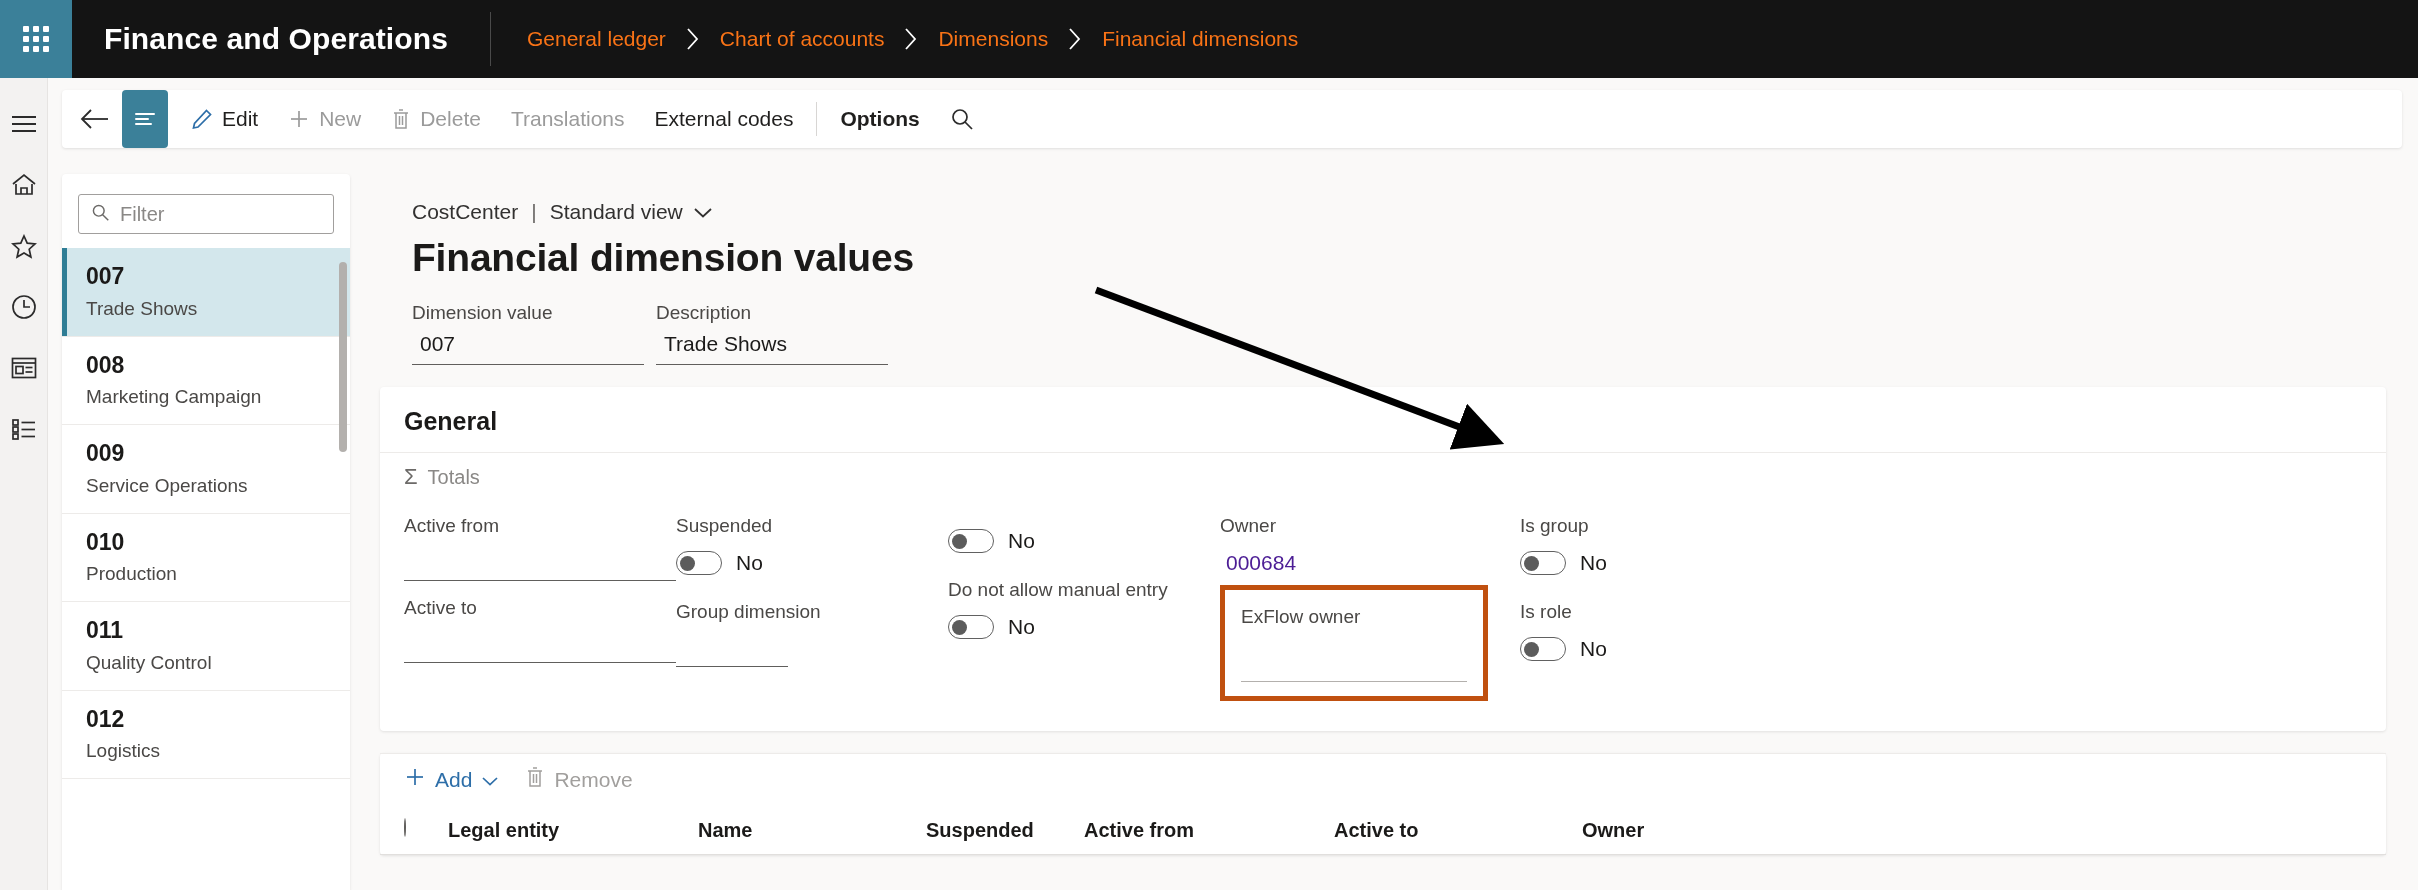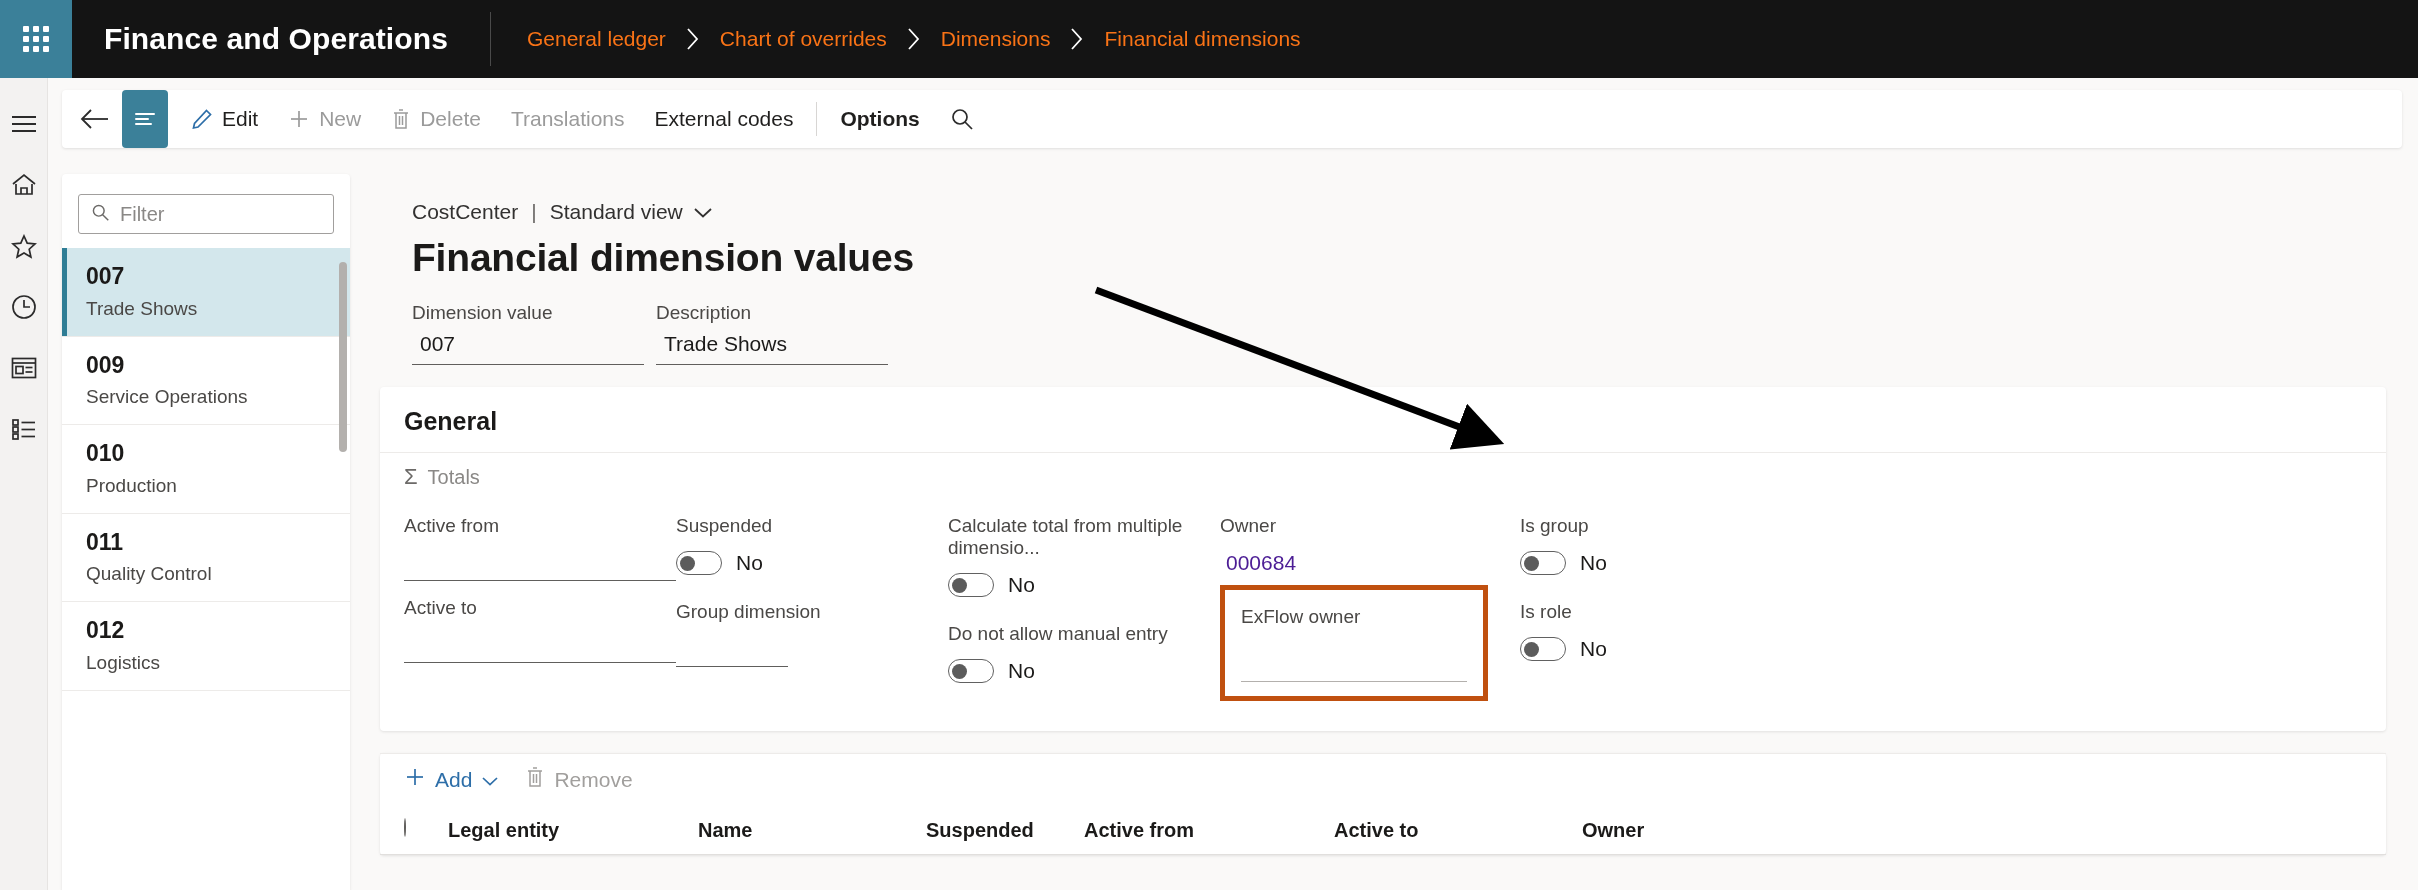--- a/index.html
+++ b/index.html
@@ -195,21 +195,21 @@
   </div>
   <div class="app-title">Finance and Operations</div>
   <div class="tb-sep"></div>
   <div class="crumbs">
     <span class="crumb">General ledger</span>
     <span class="crumb-sep">
       <svg width="14" height="24" viewBox="0 0 14 24">
           <path d="M2 2 L11 12 L2 22" stroke="#ffffff" stroke-width="1.8" fill="none"></path>
         </svg>
     </span>
-    <span class="crumb">Chart of overrides</span>
+    <span class="crumb">Chart of accounts</span>
     <span class="crumb-sep">
       <svg width="14" height="24" viewBox="0 0 14 24">
           <path d="M2 2 L11 12 L2 22" stroke="#ffffff" stroke-width="1.8" fill="none"></path>
         </svg>
     </span>
     <span class="crumb">Dimensions</span>
     <span class="crumb-sep">
       <svg width="14" height="24" viewBox="0 0 14 24">
           <path d="M2 2 L11 12 L2 22" stroke="#ffffff" stroke-width="1.8" fill="none"></path>
         </svg>
@@ -350,20 +350,24 @@
       </span>
       <span class="ph">Filter</span>
     </div>
 
     <div class="list">
       <div class="list-item selected">
         <div class="li-code">007</div>
         <div class="li-name">Trade Shows</div>
       </div>
       <div class="list-item">
+        <div class="li-code">008</div>
+        <div class="li-name">Marketing Campaign</div>
+      </div>
+      <div class="list-item">
         <div class="li-code">009</div>
         <div class="li-name">Service Operations</div>
       </div>
       <div class="list-item">
         <div class="li-code">010</div>
         <div class="li-name">Production</div>
       </div>
       <div class="list-item">
         <div class="li-code">011</div>
         <div class="li-name">Quality Control</div>
@@ -433,21 +437,20 @@
             </div>
           </div>
           <div style="margin-top:26px">
             <div class="g-label">Group dimension</div>
             <div class="g-underline" style="width:112px"></div>
           </div>
         </div>
 
         <div class="col" style="width:272px">
           <div>
-            <div class="g-label">Calculate total from multiple dimensio...</div>
             <div class="toggle-row">
               <span class="toggle">
                   <span class="knob"></span>
                 </span>
               <span class="toggle-val">No</span>
             </div>
           </div>
           <div style="margin-top:26px">
             <div class="g-label">Do not allow manual entry</div>
             <div class="toggle-row">

